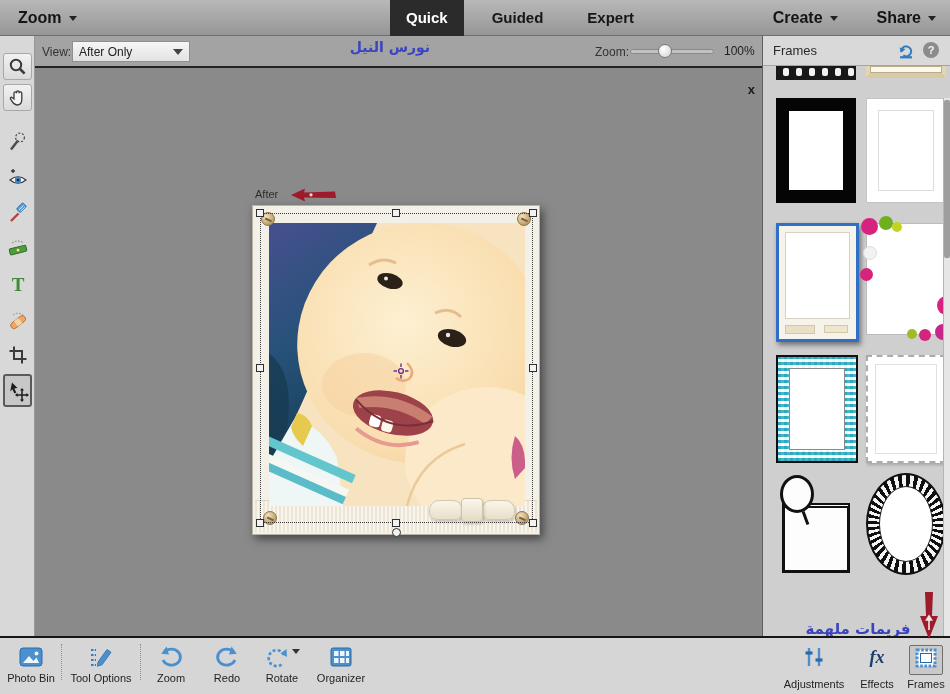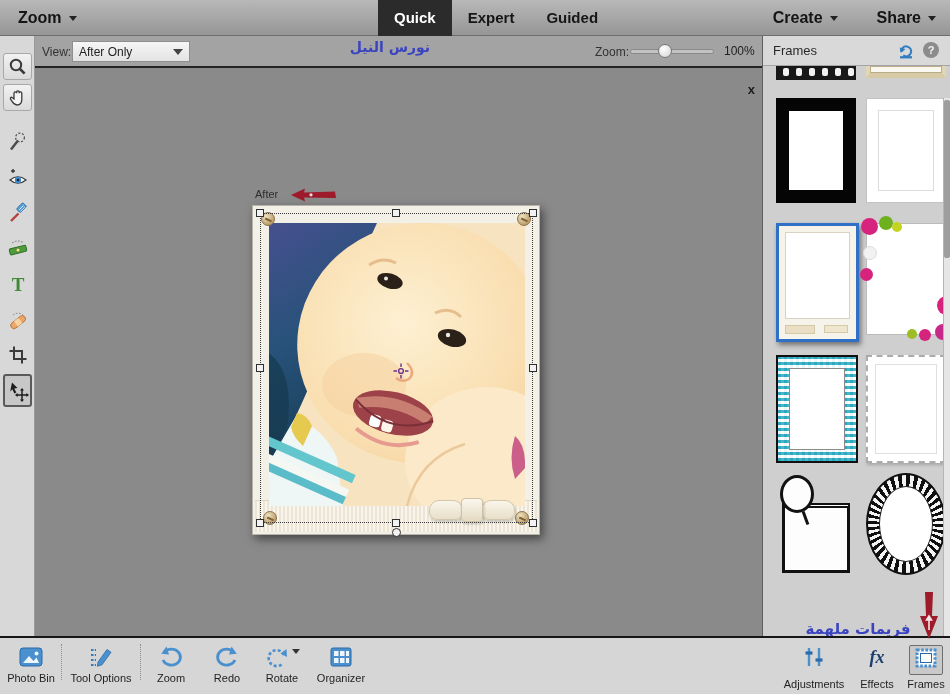--- a/index.html
+++ b/index.html
@@ -8,21 +8,21 @@
   .app { position:absolute; inset:0; }
 
   
   .top-bar { position:absolute; left:0; top:0; width:950px; height:36px;
     background:linear-gradient(#b8b8b8,#969696); border-bottom:1px solid #6e6e6e; }
   .open-btn { position:absolute; left:18px; top:0; height:36px; display:flex; align-items:center; gap:7px;
     font-size:16px; font-weight:bold; color:#141414; cursor:default; }
   .caret { width:0; height:0; border-left:4px solid transparent; border-right:4px solid transparent;
     border-top:5px solid #222; display:inline-block; }
   .tabs { position:absolute; left:378px; top:0; height:36px; display:flex; }
-  .tab { height:36px; line-height:36px; padding:0 16px; font-size:15px; font-weight:bold; color:#161616; }
+  .tab { height:36px; line-height:36px; padding:0 16px; font-size:15px; font-weight:bold; color:#161616;margin-left:12px; }
   .tab.active { background:#2b2b2b; color:#fff; }
   .tb-right { position:absolute; right:14px; top:0; height:36px; display:flex; gap:39px; align-items:center; }
   .tb-drop { display:flex; align-items:center; gap:7px; font-size:16px; font-weight:bold; color:#141414; }
 
   
   .view-bar { position:absolute; left:0; top:36px; width:762px; height:32px; background:#a3a3a3; }
   .view-label { position:absolute; left:42px; top:9px; font-size:12px; color:#333; }
   .view-select { position:absolute; left:72px; top:5px; width:118px; height:21px;
     background:linear-gradient(#f6f6f6,#e3e3e3); border:1px solid #8f8f8f; display:flex;
     align-items:center; justify-content:space-between; padding:0 6px; font-size:12px; color:#222; }
@@ -150,22 +150,22 @@
 
 <div class="app">
 
   <div class="top-bar">
     <div class="open-btn">
       <span>Zoom</span>
       <span class="caret"></span>
     </div>
     <div class="tabs">
       <div class="tab active">Quick</div>
+      <div class="tab">Guided</div>
       <div class="tab">Expert</div>
-      <div class="tab">Guided</div>
     </div>
     <div class="tb-right">
       <div class="tb-drop">
         <span>Create</span>
         <span class="caret"></span>
       </div>
       <div class="tb-drop">
         <span>Share</span>
         <span class="caret"></span>
       </div>

